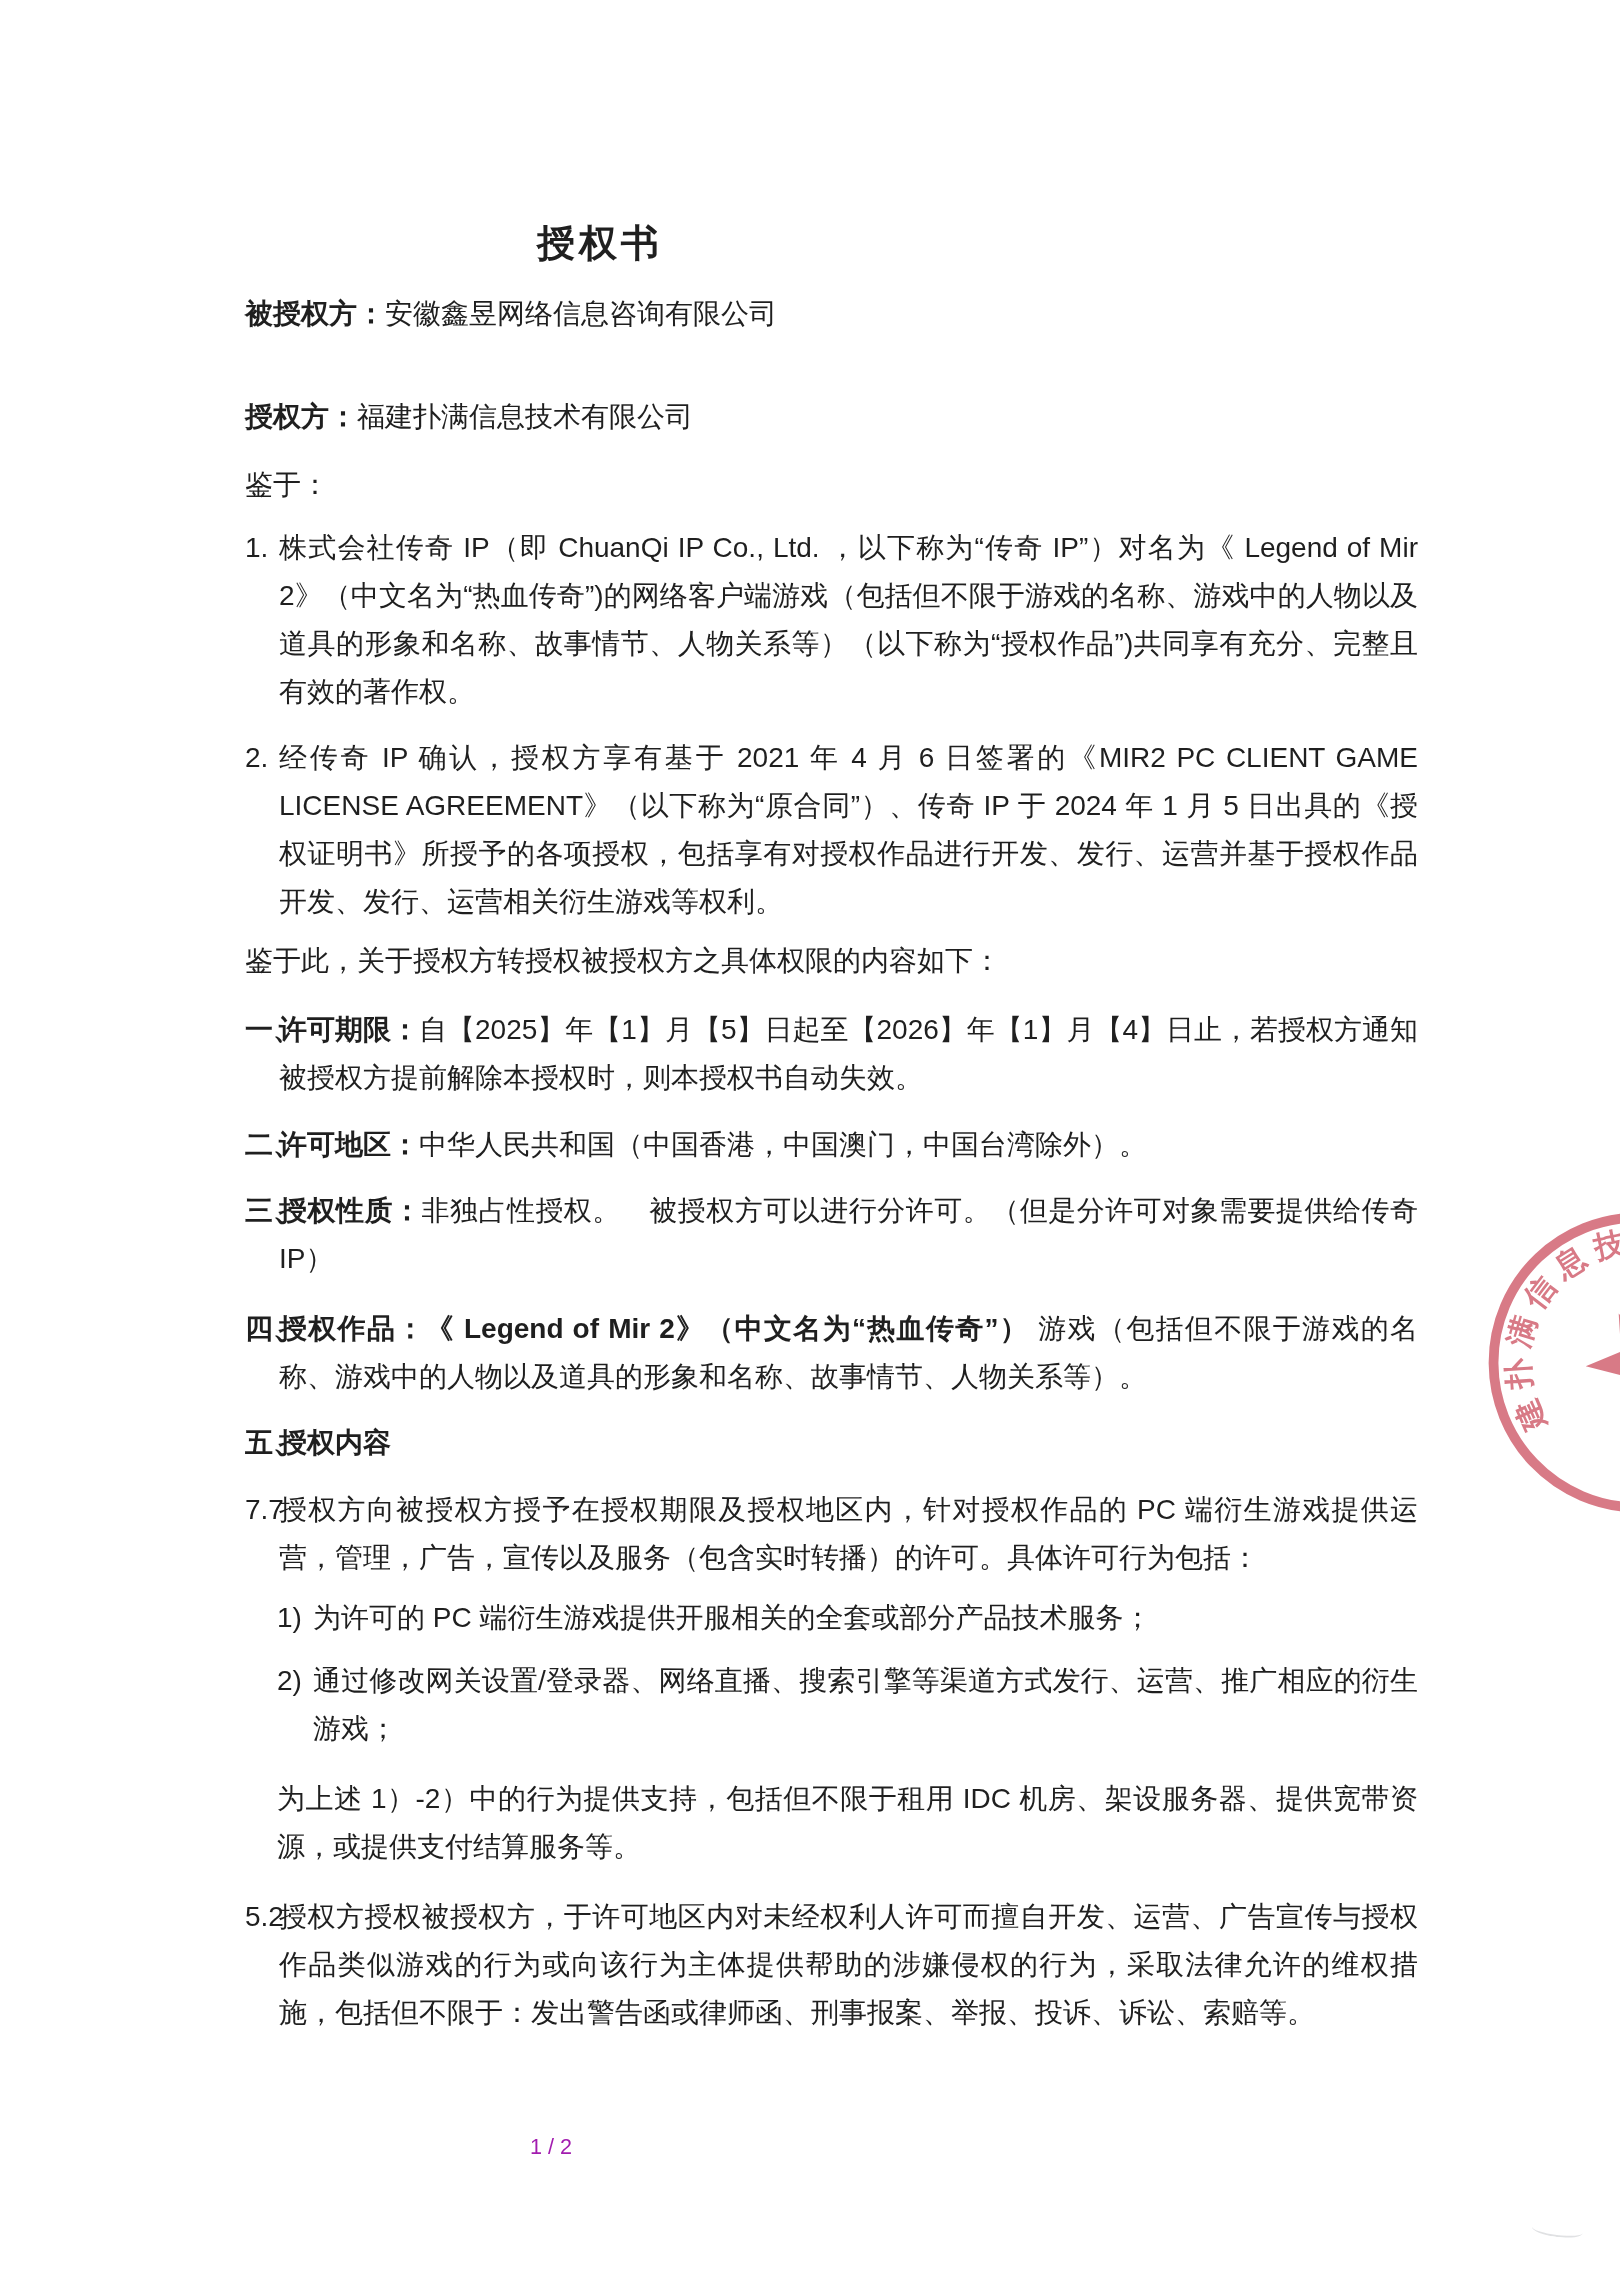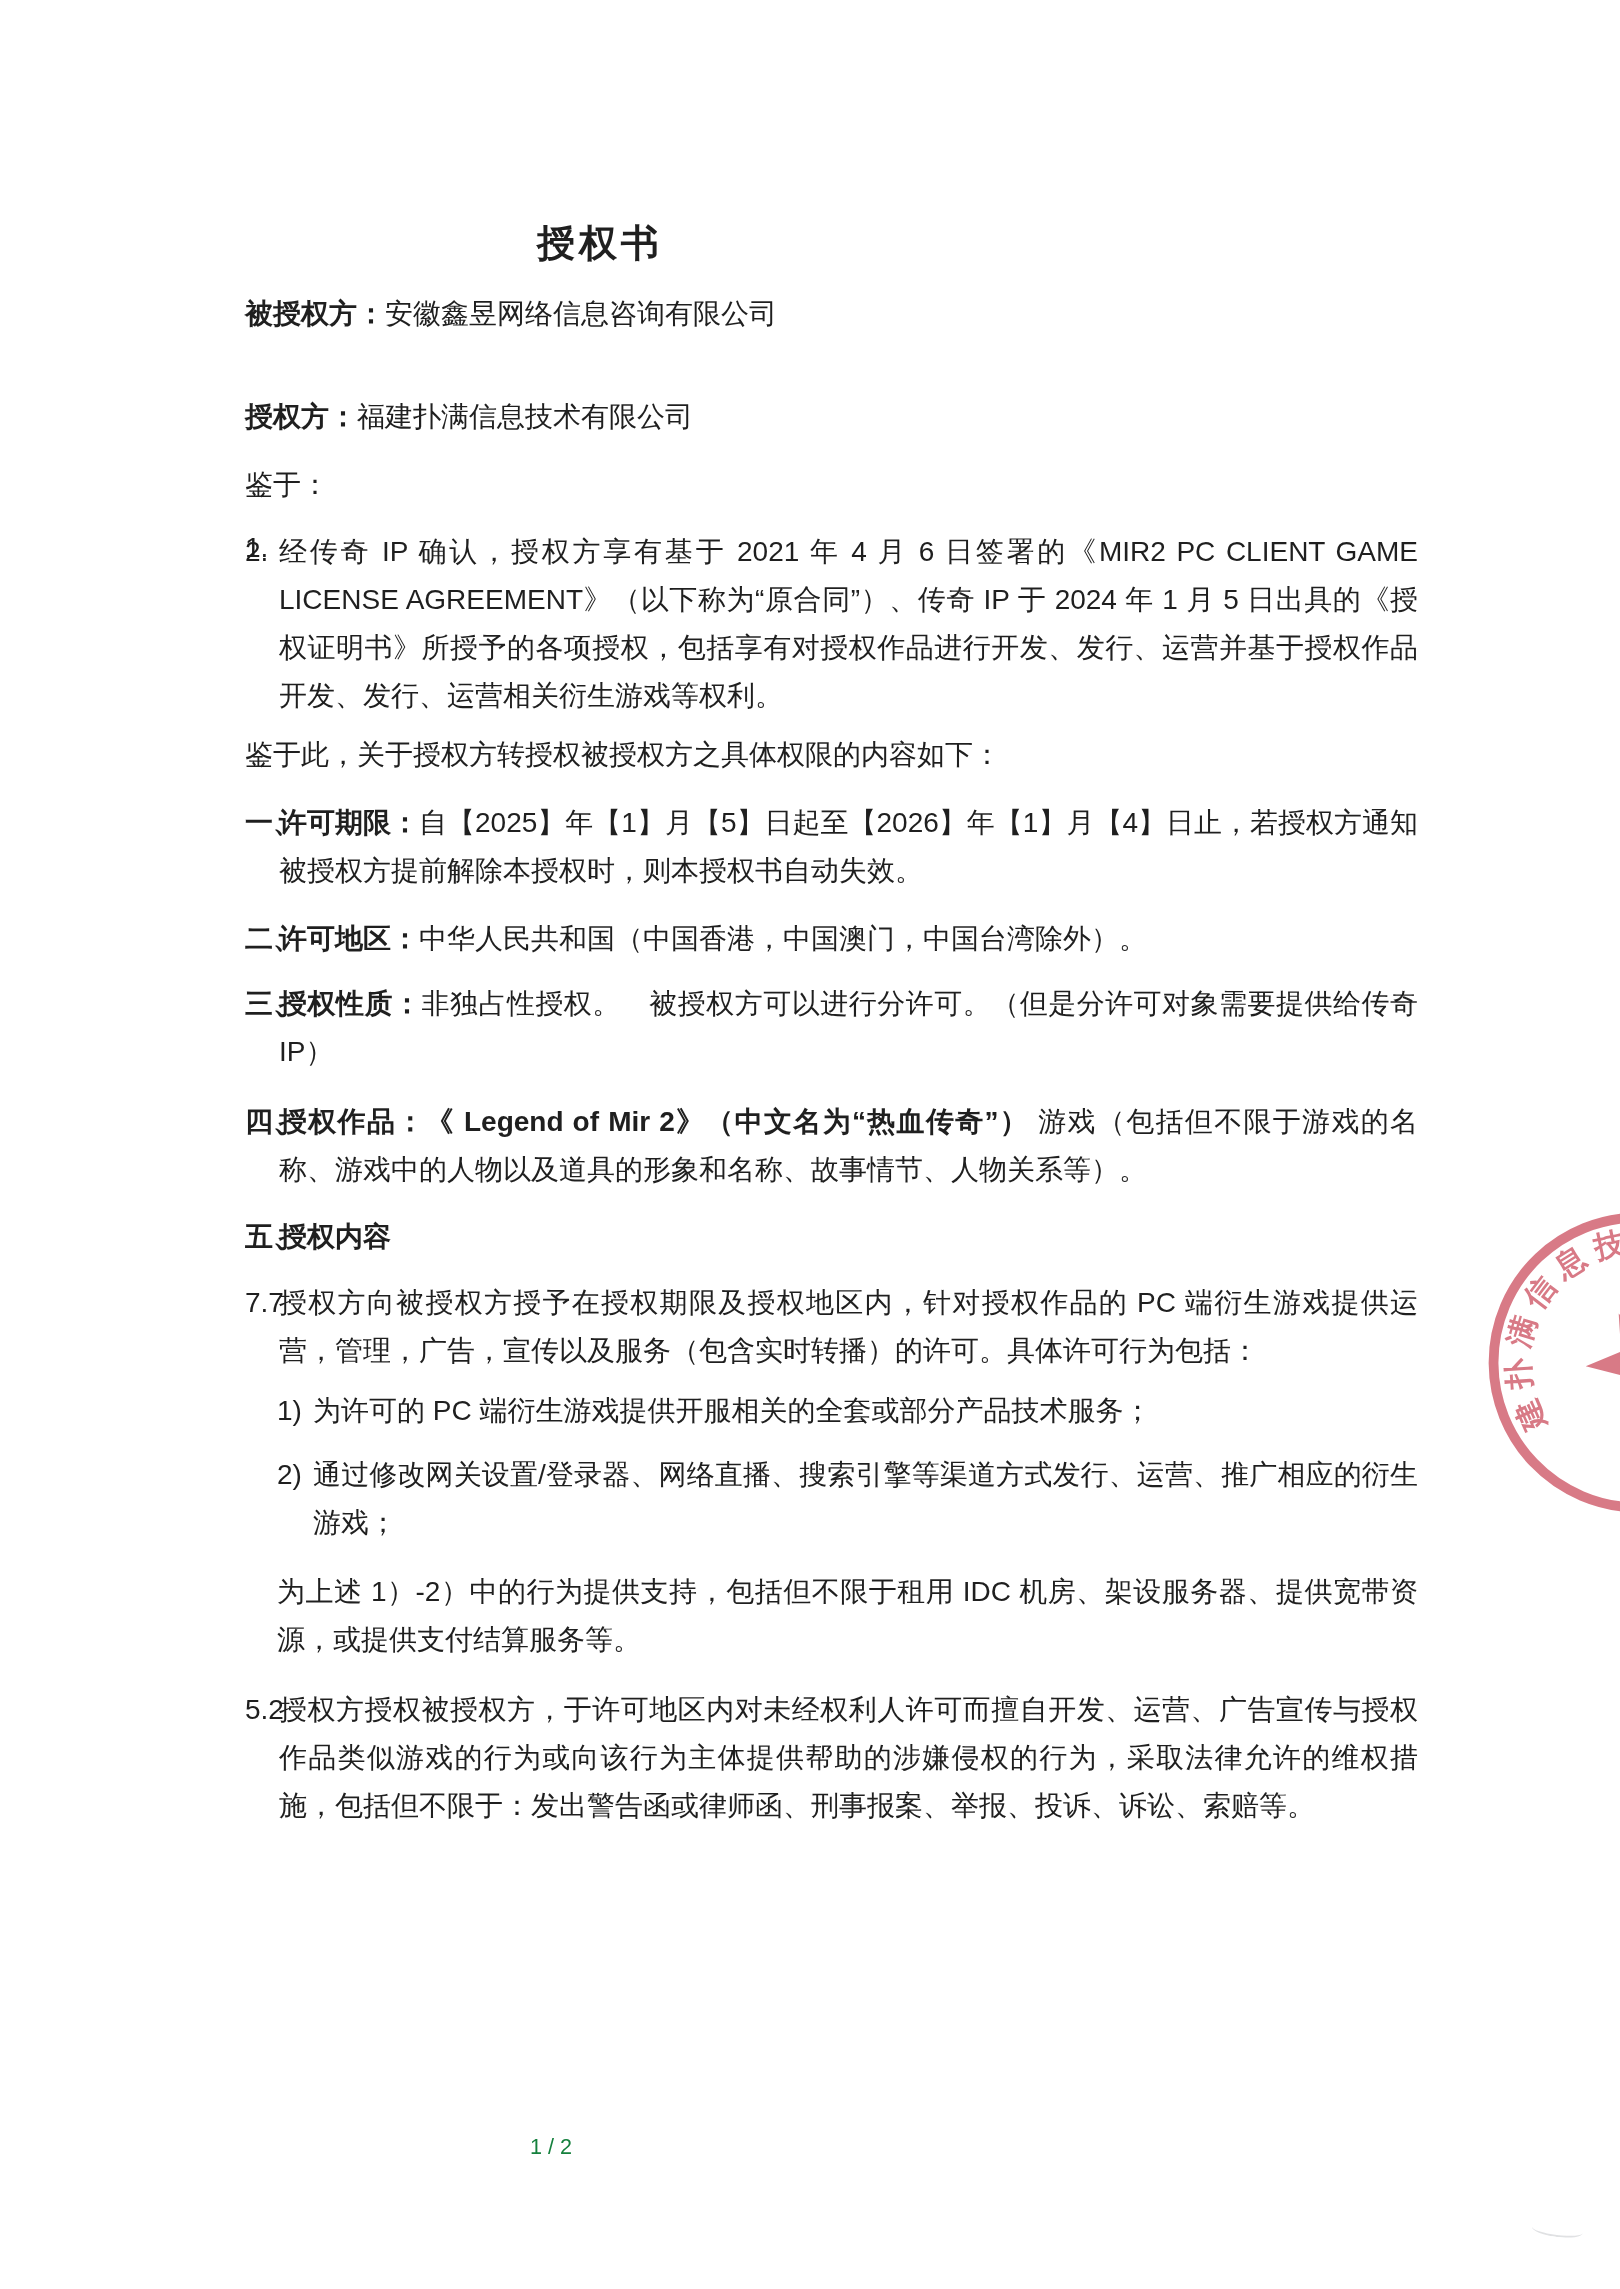--- a/index.html
+++ b/index.html
@@ -13,41 +13,42 @@
   .content { position:absolute; left:211px; top:0; width:1173px; font-size:28px; line-height:48px; }
   .doc-title { margin:218px 0 0 292px; font-size:38px; line-height:51px; font-weight:bold; letter-spacing:3.9px; }
   p { margin:0; }
   .b { font-weight:bold; }
   .plain { text-align:justify; }
   .hang { position:relative; padding-left:34px; text-align:justify; }
   .hang > .num { position:absolute; left:0; top:0; }
   .indent1 { margin-left:32px; }
   .subitem { position:relative; margin-left:32px; padding-left:36px; text-align:justify; }
   .subitem > .num { position:absolute; left:0; top:0; }
-  .footer { position:absolute; left:496px; top:2133px; font-size:21.6px; line-height:27.4px; color:#15803d; }
+  .footer { position:absolute; left:496px; top:2133px; font-size:21.6px; line-height:27.4px; color:#a21caf; }
   .stamp { position:absolute; left:1438px; top:1196px; width:333px; height:333px; opacity:.82; mix-blend-mode:multiply; }
   .scan-mark { position:absolute; left:1498px; top:2223px; width:51px; height:11.8px;
     border-bottom:2.9px solid #a7abb0; border-radius:50%; opacity:.35; transform:rotate(7deg); }
 </style>
 </head>
 <body>
 
 <div class="page">
   <div class="content">
 
     <h1 class="doc-title">授权书</h1>
 
     <p class="plain" style="margin-top:20.6px"><span class="b">被授权方：</span><span>安徽鑫昱网络信息咨询有限公司</span></p>
 
     <p class="plain" style="margin-top:55px"><span class="b">授权方：</span><span>福建扑满信息技术有限公司</span></p>
 
     <p class="plain" style="margin-top:20.6px">鉴于：</p>
 
     <div class="hang" style="margin-top:14.7px">
       <span class="num">1.</span>
+      <span>株式会社传奇 IP（即 ChuanQi IP Co., Ltd. ，以下称为“传奇 IP”）对名为《 Legend of Mir 2》（中文名为“热血传奇”)的网络客户端游戏（包括但不限于游戏的名称、游戏中的人物以及道具的形象和名称、故事情节、人物关系等）（以下称为“授权作品”)共同享有充分、完整且有效的著作权。</span>
     </div>
 
     <div class="hang" style="margin-top:18.6px">
       <span class="num">2.</span>
       <span>经传奇 IP 确认，授权方享有基于 2021 年 4 月 6 日签署的《MIR2 PC CLIENT GAME LICENSE AGREEMENT》（以下称为“原合同”）、传奇 IP 于 2024 年 1 月 5 日出具的《授权证明书》所授予的各项授权，包括享有对授权作品进行开发、发行、运营并基于授权作品开发、发行、运营相关衍生游戏等权利。</span>
     </div>
 
     <p class="plain" style="margin-top:10.8px">鉴于此，关于授权方转授权被授权方之具体权限的内容如下：</p>
 
     <div class="hang" style="margin-top:20.6px">

